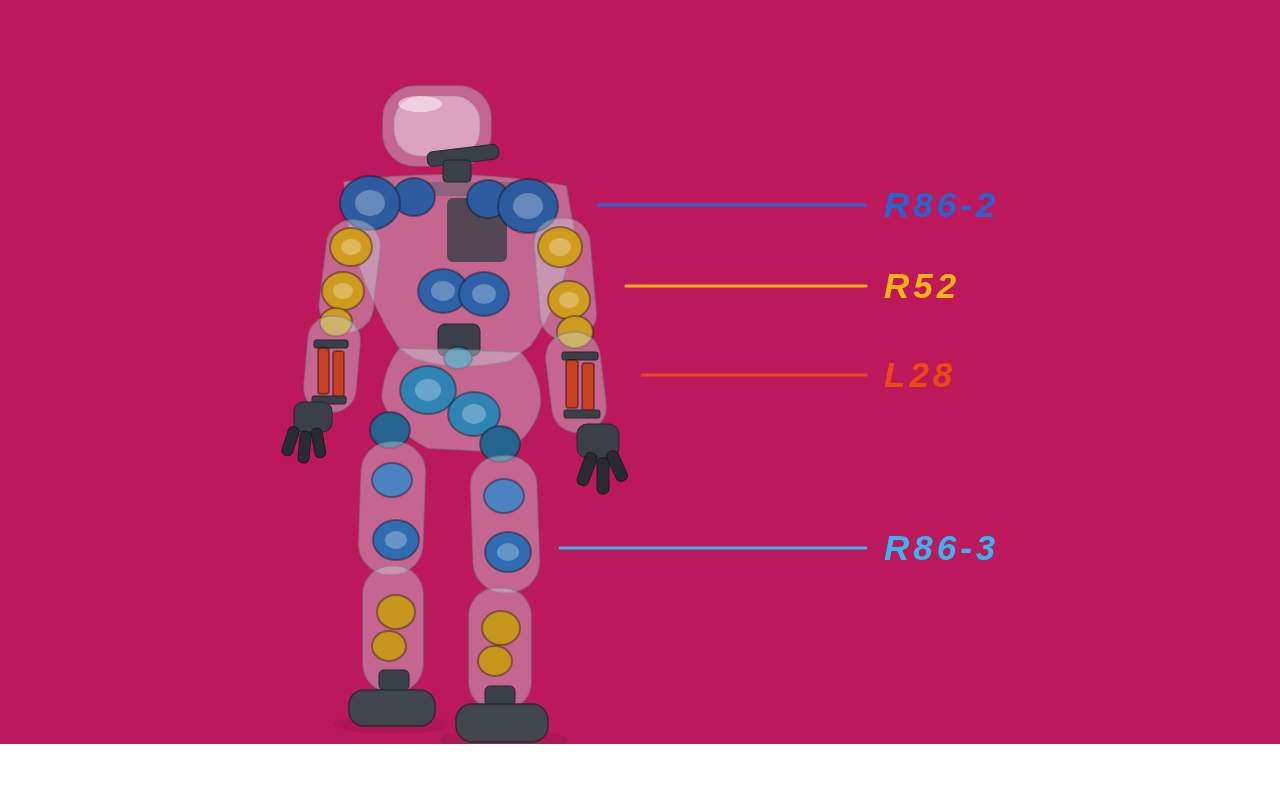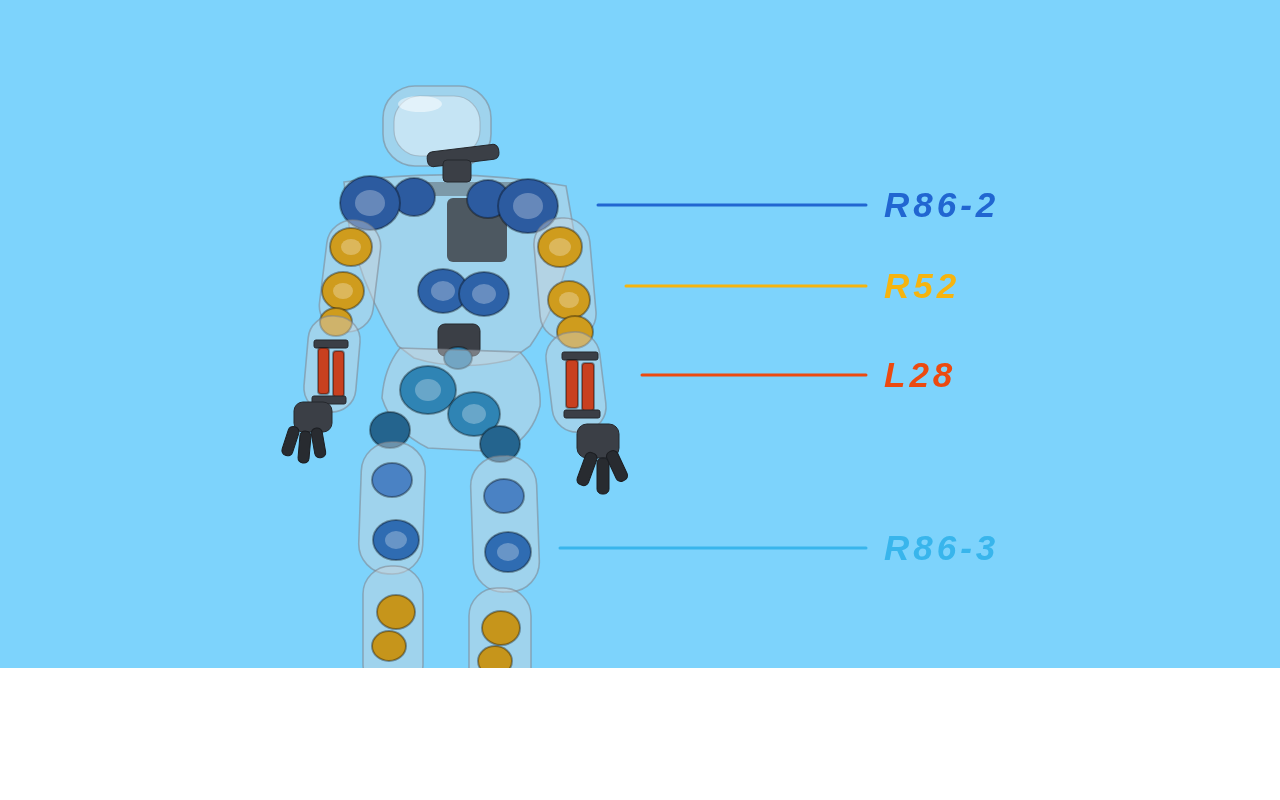--- a/index.html
+++ b/index.html
@@ -1,21 +1,21 @@
 <!DOCTYPE html>
 <html><head>
 <meta charset="utf-8">
 <title>Figure</title>
 <style>
   html, body { margin: 0; padding: 0; background: #ffffff; }
   .figure-canvas {
     position: relative;
     width: 1280px;
-    height: 668px;
-    background: #7dd3fc;
+    height: 744px;
+    background: #be185d;
     overflow: hidden;
     font-family: "Liberation Sans", sans-serif;
     text-align: right;
   }
   svg { display: block; }
   .shell { fill: rgba(208,211,217,0.42); stroke: rgba(125,131,140,0.55); stroke-width: 1.6; }
   .shell-inner { fill: rgba(255,255,255,0.40); stroke: rgba(140,146,155,0.45); stroke-width: 1.2; }
   .dark { fill: #3b3f46; stroke: #25282d; stroke-width: 1; }
   .darker { fill: #282b30; stroke: #1b1d21; stroke-width: 1; }
   .foot { fill: #41454c; stroke: #2a2d32; stroke-width: 1.5; }

